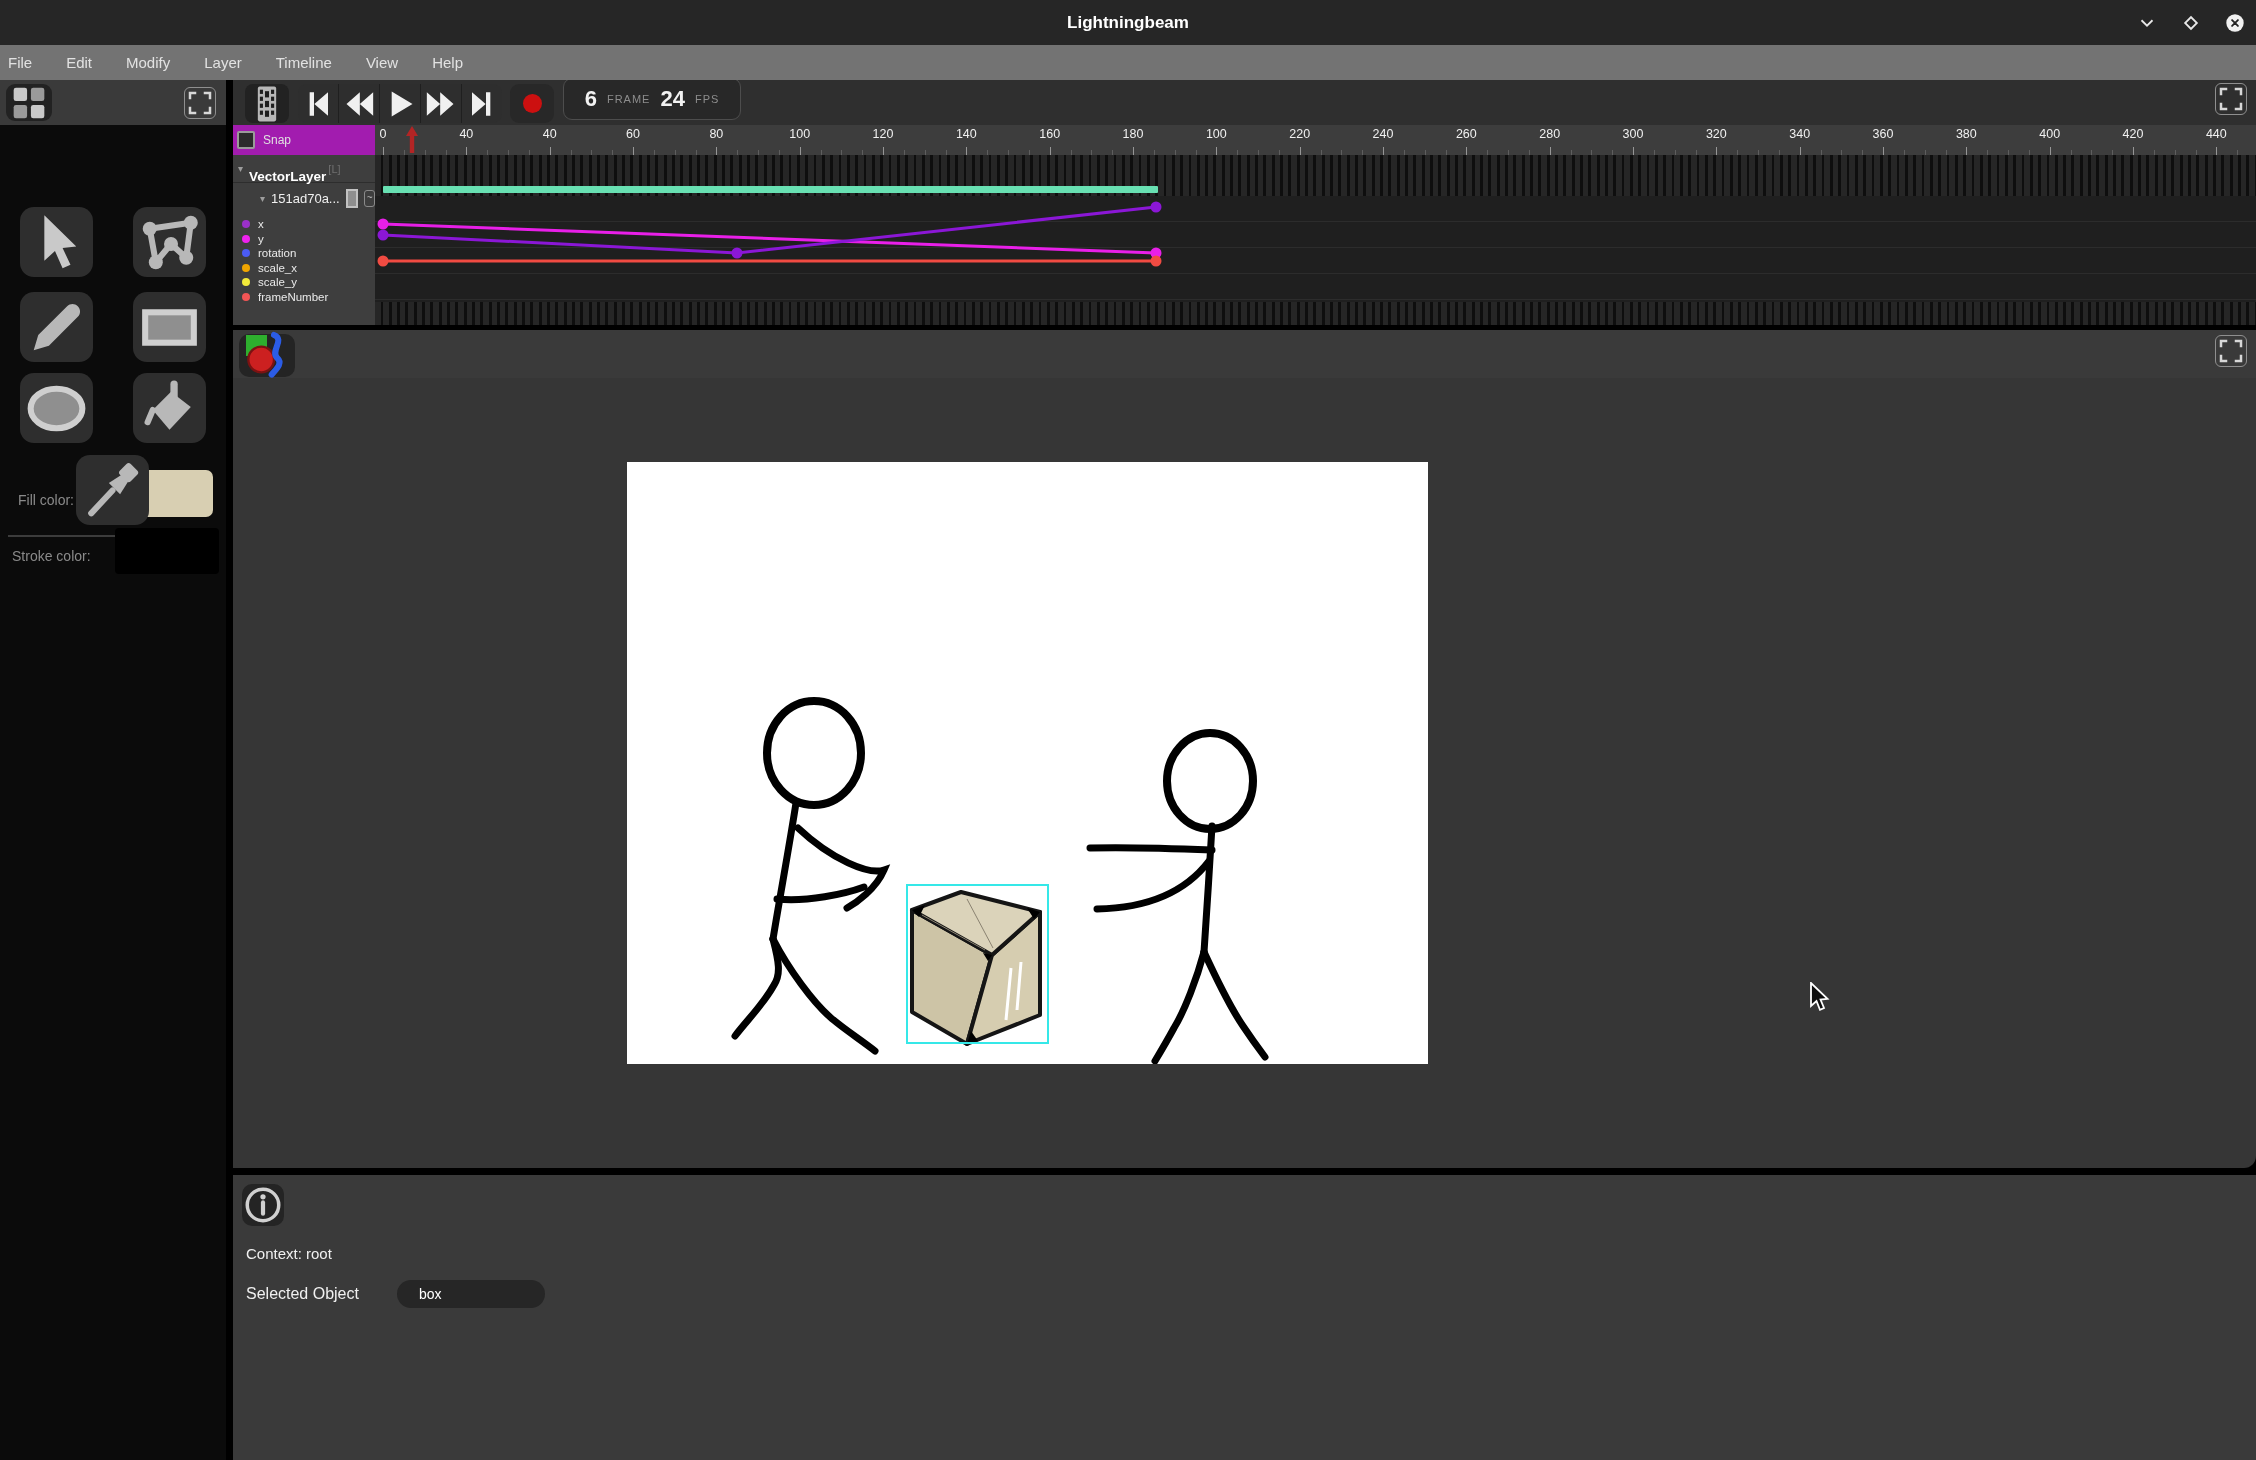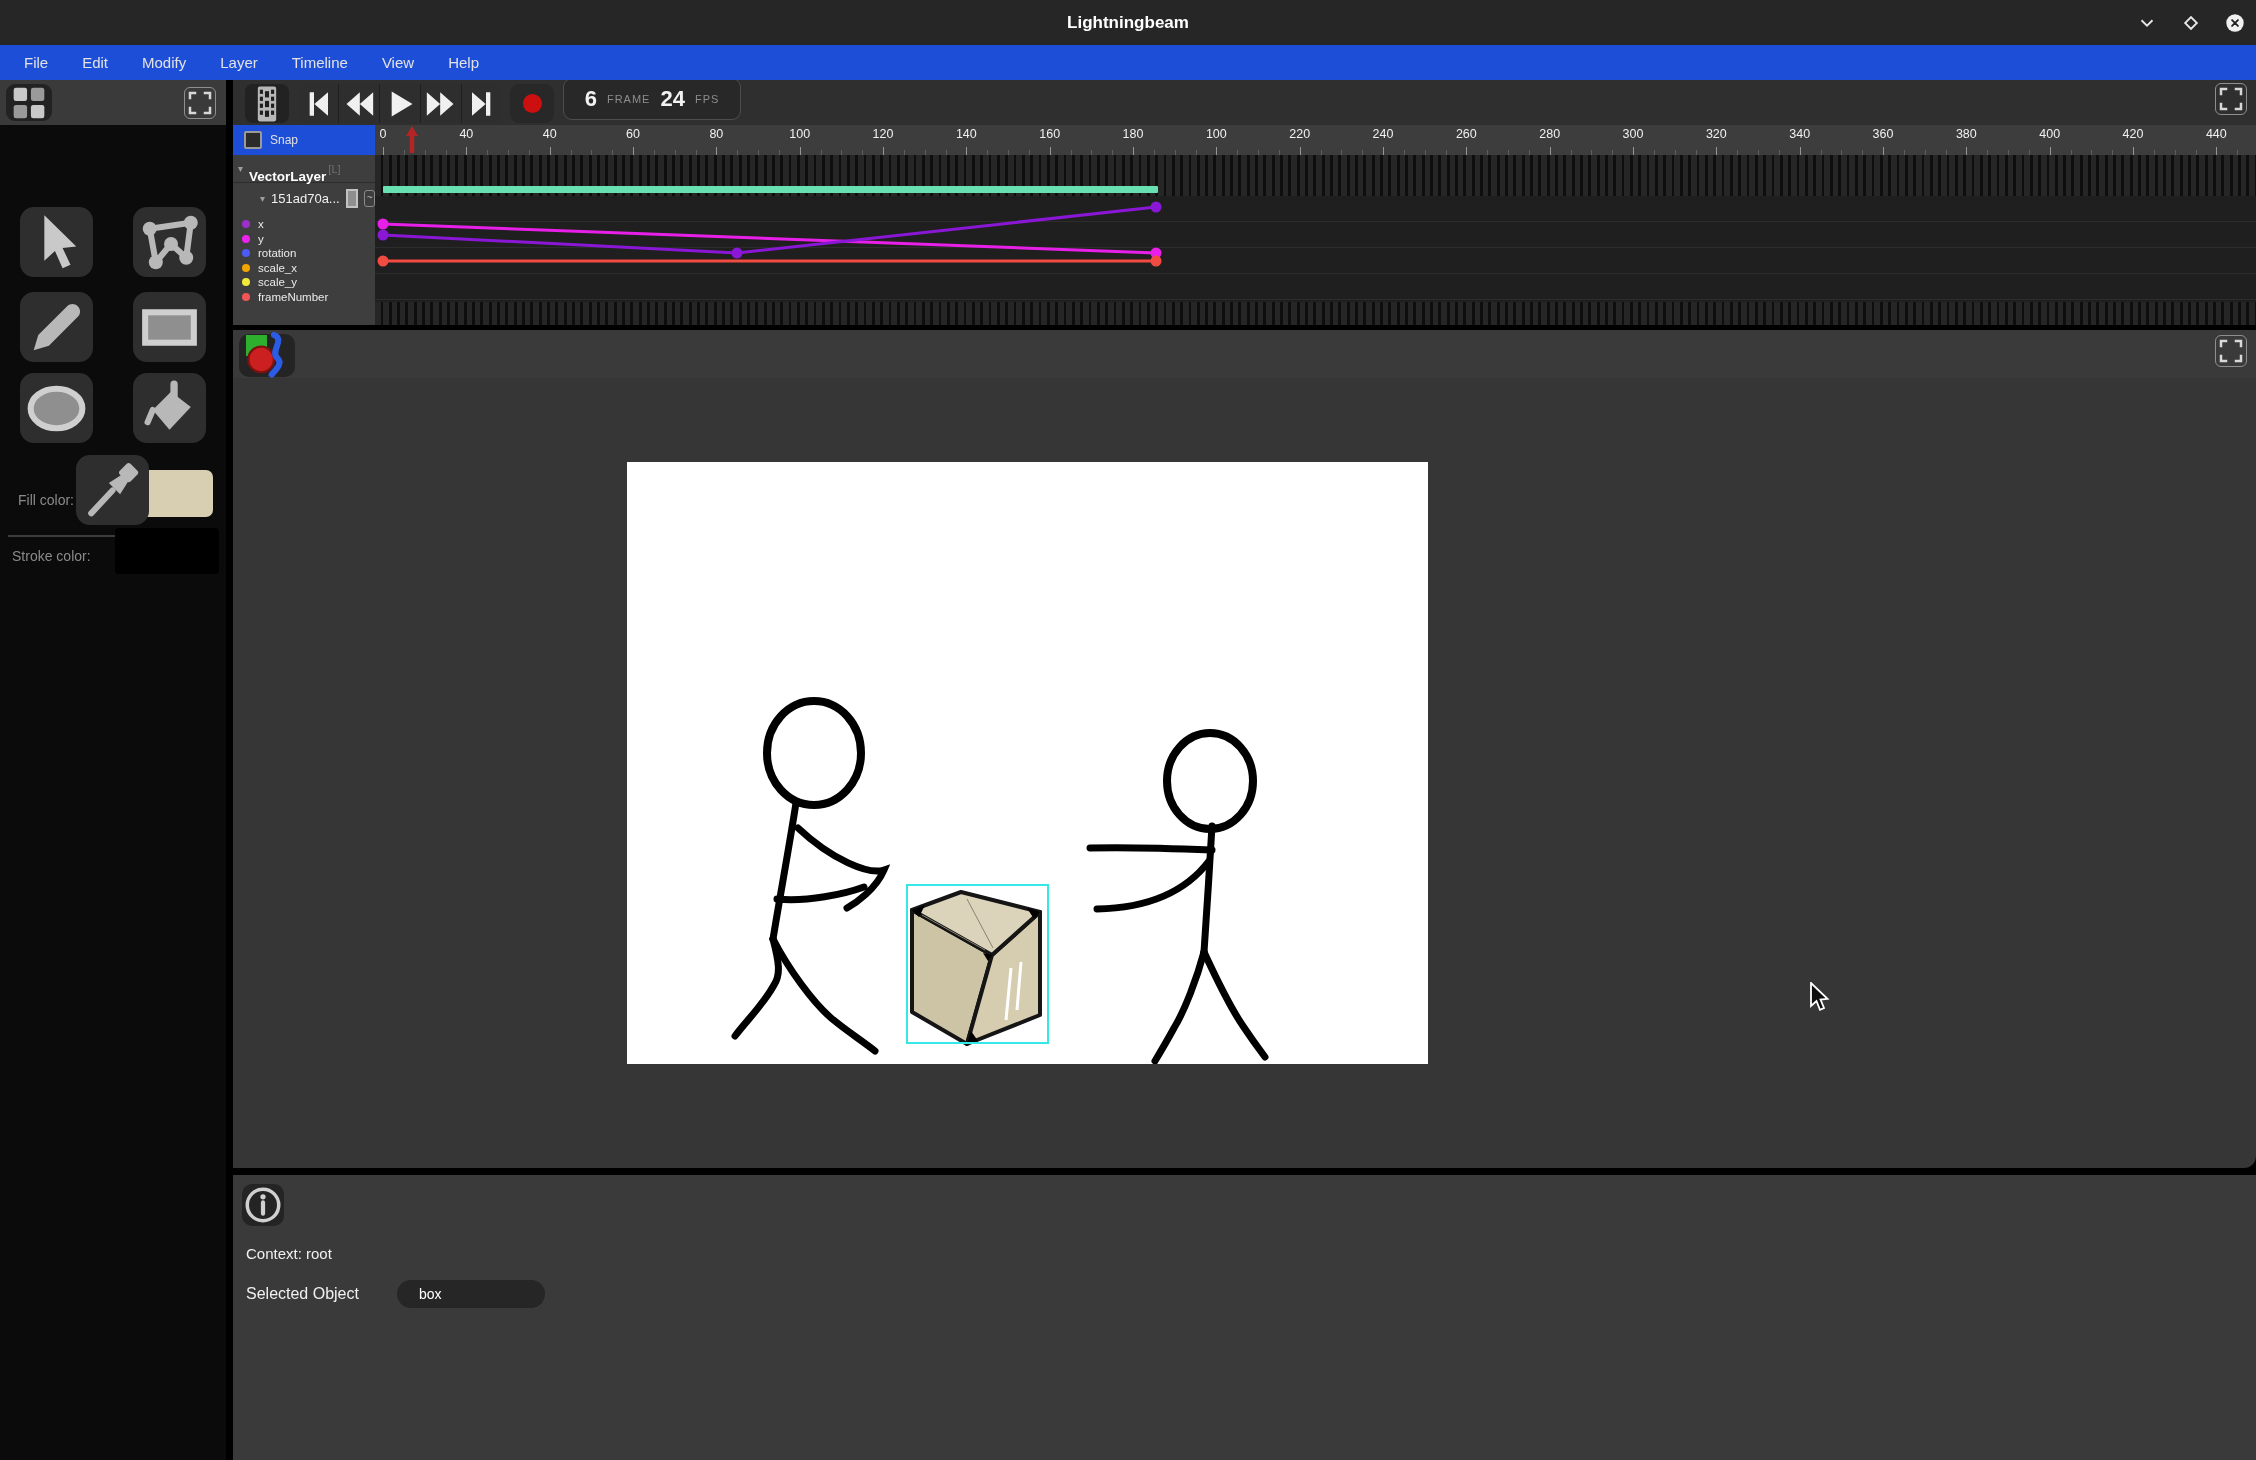--- a/index.html
+++ b/index.html
@@ -10,22 +10,22 @@
 
   
   #titlebar{left:0;top:0;width:2256px;height:45px;background:#262626;}
   #title{left:0;right:0;top:0;height:45px;display:flex;align-items:center;justify-content:center;
          font-size:17px;font-weight:bold;color:#fff;}
   #win-controls{right:10px;top:0;height:45px;display:flex;align-items:center;gap:22px;}
   .win-btn{width:22px;height:22px;display:flex;align-items:center;justify-content:center;cursor:default;}
   .win-btn svg{width:20px;height:20px;}
 
   
-  #menubar{left:0;top:45px;width:2256px;height:35px;background:#1d4ed8;
-           display:flex;align-items:center;padding-left:24px;gap:34px;box-sizing:border-box;}
+  #menubar{left:0;top:45px;width:2256px;height:35px;background:#737373;
+           display:flex;align-items:center;padding-left:8px;gap:34px;box-sizing:border-box;}
   .menu-item{font-size:15px;color:#e2e2e2;}
 
   
   #sidebar{left:0;top:80px;width:226px;height:1380px;background:#0b0b0b;}
   #sidebar-header{left:0;top:0;width:226px;height:45px;background:#3a3a3a;}
   #grid-btn{left:6px;top:4px;width:46px;height:37px;background:#222;border-radius:9px;
             display:flex;align-items:center;justify-content:center;}
   .expand-btn{width:30px;height:30px;border:1px solid #8f8f8f;border-radius:6px;background:transparent;
               display:flex;align-items:center;justify-content:center;}
   .expand-btn svg{width:18px;height:18px;}
@@ -52,21 +52,21 @@
   .transport-btn svg{width:21px;height:21px;}
   #record-btn{left:277px;top:4px;width:44px;height:39px;background:#282828;border-radius:9px;
               display:flex;align-items:center;justify-content:center;}
   #record-dot{width:19px;height:19px;border-radius:50%;background:#cc1010;}
   #framebox{left:330px;top:-2px;width:176px;height:40px;background:#282828;border:1px solid #4d4d4d;
             border-radius:9px;display:flex;align-items:center;justify-content:center;gap:10px;}
   .big-num{font-size:22px;font-weight:bold;color:#f2f2f2;}
   .small-cap{font-size:11px;color:#8d8d8d;letter-spacing:1px;}
   #timeline-expand{right:9px;top:3px;}
 
-  #snap-area{left:0;top:45px;width:142px;height:30px;background:#1d4ed8;display:flex;align-items:center;gap:8px;padding-left:11px;box-sizing:border-box;text-align:center;}
+  #snap-area{left:0;top:45px;width:142px;height:30px;background:#a21caf;display:flex;align-items:center;gap:8px;padding-left:4px;box-sizing:border-box;text-align:center;}
   #snap-check{width:14px;height:14px;border:2px solid #9a9a9a;background:#2b2b2b;border-radius:2px;}
   #snap-label{font-size:12px;color:#e0e0e0;}
 
   #ruler{left:142px;top:45px;right:0;height:30px;background:#3d3d3d;}
   .ruler-label{position:absolute;top:2px;transform:translateX(-50%);font-size:12.5px;color:#f0f0f0;}
   .tick{position:absolute;bottom:0;width:1px;}
   #playhead{position:absolute;top:1px;transform:translateX(-50%);}
 
   #layercol{left:0;top:75px;width:142px;height:244px;background:#3e3e3e;border-right:1px solid #242424;}
   #layer-row{left:0;top:0;width:142px;height:28px;border-bottom:1px solid #2d2d2d;

